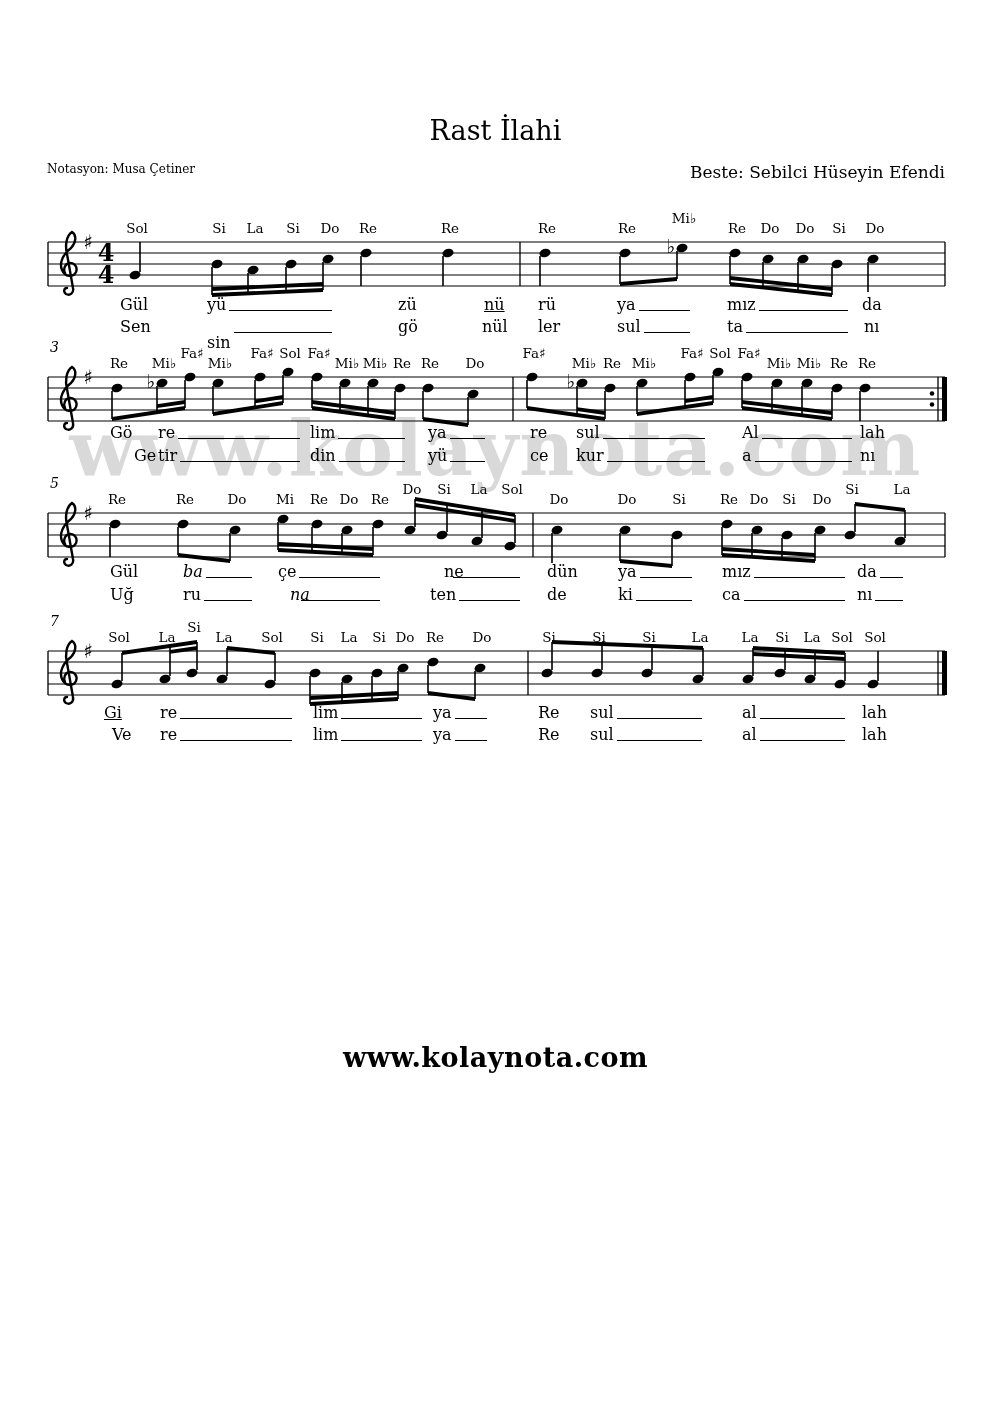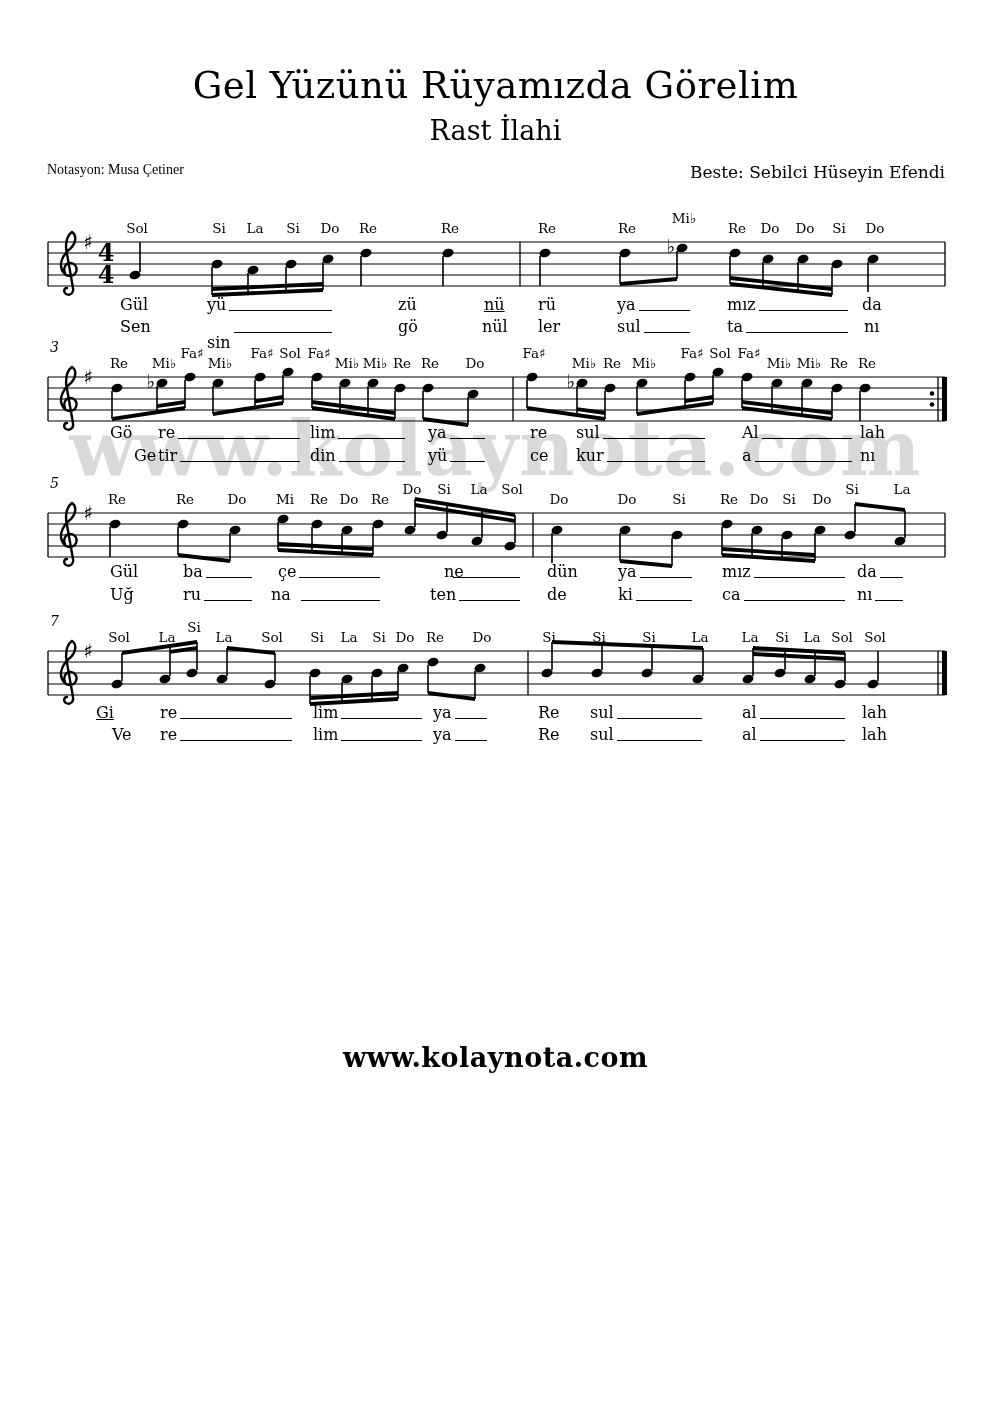--- a/index.html
+++ b/index.html
@@ -14,21 +14,21 @@
   }
   .abs{position:absolute;}
   #title{
     top:64px;left:0;right:0;text-align:center;
     font-size:37px;letter-spacing:.5px;
   }
   #subtitle{
     top:115px;left:0;right:0;text-align:center;
     font-size:27px;
   }
-  #credit-left{top:162px;left:47px;font-size:14px;font-family:Liberation Serif, serif;}
+  #credit-left{top:162px;left:47px;font-size:12px;}
   #credit-right{top:162px;right:46px;font-size:17px;text-align:left;}
   #watermark{
     top:404px;left:0;right:0;text-align:center;
     font-size:76px;font-weight:bold;color:#d9d9d9;
     letter-spacing:1px;z-index:1;user-select:none;
   }
   #notation-svg{top:0;left:0;z-index:2;}
   #lyrics-layer{top:0;left:0;width:991px;height:1403px;z-index:3;}
   .syll{
     position:absolute;font-size:16px;font-weight:500;
@@ -40,21 +40,20 @@
   #footer{
     top:1042px;left:0;right:0;text-align:center;
     font-size:27px;font-weight:bold;letter-spacing:.5px;
   }
 </style>
 </head>
 <body>
 
 <div id="page">
   <div id="watermark" class="abs">www.kolaynota.com</div>
-  <div id="title" class="abs">Gel Yüzünü Rüyamızda Görelim</div>
   <div id="subtitle" class="abs">Rast İlahi</div>
   <div id="credit-left" class="abs">Notasyon: Musa Çetiner</div>
   <div id="credit-right" class="abs">Beste: Sebilci Hüseyin Efendi</div>
   <svg id="notation-svg" class="abs" width="991" height="820" viewBox="0 0 991 820">
       <line x1="48" y1="242" x2="945" y2="242" stroke="#000" stroke-width="1.1"></line>
       <line x1="48" y1="253" x2="945" y2="253" stroke="#000" stroke-width="1.1"></line>
       <line x1="48" y1="264" x2="945" y2="264" stroke="#000" stroke-width="1.1"></line>
       <line x1="48" y1="275" x2="945" y2="275" stroke="#000" stroke-width="1.1"></line>
       <line x1="48" y1="286" x2="945" y2="286" stroke="#000" stroke-width="1.1"></line>
       <line x1="48" y1="242" x2="48" y2="286" stroke="#000" stroke-width="1.3"></line>
@@ -438,48 +437,48 @@
       <div class="ext" style="left: 339px; width: 66px; top: 461px;"></div>
       <span class="syll" style="left: 428px; top: 448px;">yü</span>
       <div class="ext" style="left: 450px; width: 35px; top: 461px;"></div>
       <span class="syll" style="left: 530px; top: 448px;">ce</span>
       <span class="syll" style="left: 576px; top: 448px;">kur</span>
       <div class="ext" style="left: 607px; width: 98px; top: 461px;"></div>
       <span class="syll" style="left: 742px; top: 448px;">a</span>
       <div class="ext" style="left: 755px; width: 97px; top: 461px;"></div>
       <span class="syll" style="left: 860px; top: 448px;">nı</span>
       <span class="syll" style="left: 110px; top: 564px;">Gül</span>
-      <span class="syll" style="left: 183px; top: 564px;">ba</span>
+      <span class="syll" style="left: 183px; top: 564px; font-style: italic;">ba</span>
       <div class="ext" style="left: 206px; width: 46px; top: 577px;"></div>
       <span class="syll" style="left: 278px; top: 564px;">çe</span>
       <div class="ext" style="left: 299px; width: 81px; top: 577px;"></div>
       <span class="syll" style="left: 444px; top: 564px;">ne</span>
       <div class="ext" style="left: 453px; width: 67px; top: 577px;"></div>
       <span class="syll" style="left: 547px; top: 564px;">dün</span>
       <span class="syll" style="left: 618px; top: 564px;">ya</span>
       <div class="ext" style="left: 640px; width: 52px; top: 577px;"></div>
       <span class="syll" style="left: 722px; top: 564px;">mız</span>
       <div class="ext" style="left: 754px; width: 91px; top: 577px;"></div>
       <span class="syll" style="left: 857px; top: 564px;">da</span>
       <div class="ext" style="left: 880px; width: 23px; top: 577px;"></div>
       <span class="syll" style="left: 110px; top: 587px;">Uğ</span>
       <span class="syll" style="left: 183px; top: 587px;">ru</span>
       <div class="ext" style="left: 204px; width: 48px; top: 600px;"></div>
-      <span class="syll" style="left: 271px; top: 587px;">na</span>
+      <span class="syll" style="left: 290px; top: 587px; font-style: italic;">na</span>
       <div class="ext" style="left: 301px; width: 79px; top: 600px;"></div>
       <span class="syll" style="left: 430px; top: 587px;">ten</span>
       <div class="ext" style="left: 459px; width: 61px; top: 600px;"></div>
       <span class="syll" style="left: 547px; top: 587px;">de</span>
       <span class="syll" style="left: 618px; top: 587px;">ki</span>
       <div class="ext" style="left: 636px; width: 56px; top: 600px;"></div>
       <span class="syll" style="left: 722px; top: 587px;">ca</span>
       <div class="ext" style="left: 744px; width: 101px; top: 600px;"></div>
       <span class="syll" style="left: 857px; top: 587px;">nı</span>
       <div class="ext" style="left: 875px; width: 28px; top: 600px;"></div>
-      <span class="syll" style="left: 96px; top: 705px; text-decoration: underline;">Gi</span>
+      <span class="syll" style="left: 104px; top: 705px; text-decoration: underline;">Gi</span>
       <span class="syll" style="left: 160px; top: 705px;">re</span>
       <div class="ext" style="left: 180px; width: 112px; top: 718px;"></div>
       <span class="syll" style="left: 313px; top: 705px;">lim</span>
       <div class="ext" style="left: 341px; width: 81px; top: 718px;"></div>
       <span class="syll" style="left: 433px; top: 705px;">ya</span>
       <div class="ext" style="left: 455px; width: 32px; top: 718px;"></div>
       <span class="syll" style="left: 538px; top: 705px;">Re</span>
       <span class="syll" style="left: 590px; top: 705px;">sul</span>
       <div class="ext" style="left: 617px; width: 85px; top: 718px;"></div>
       <span class="syll" style="left: 742px; top: 705px;">al</span>

